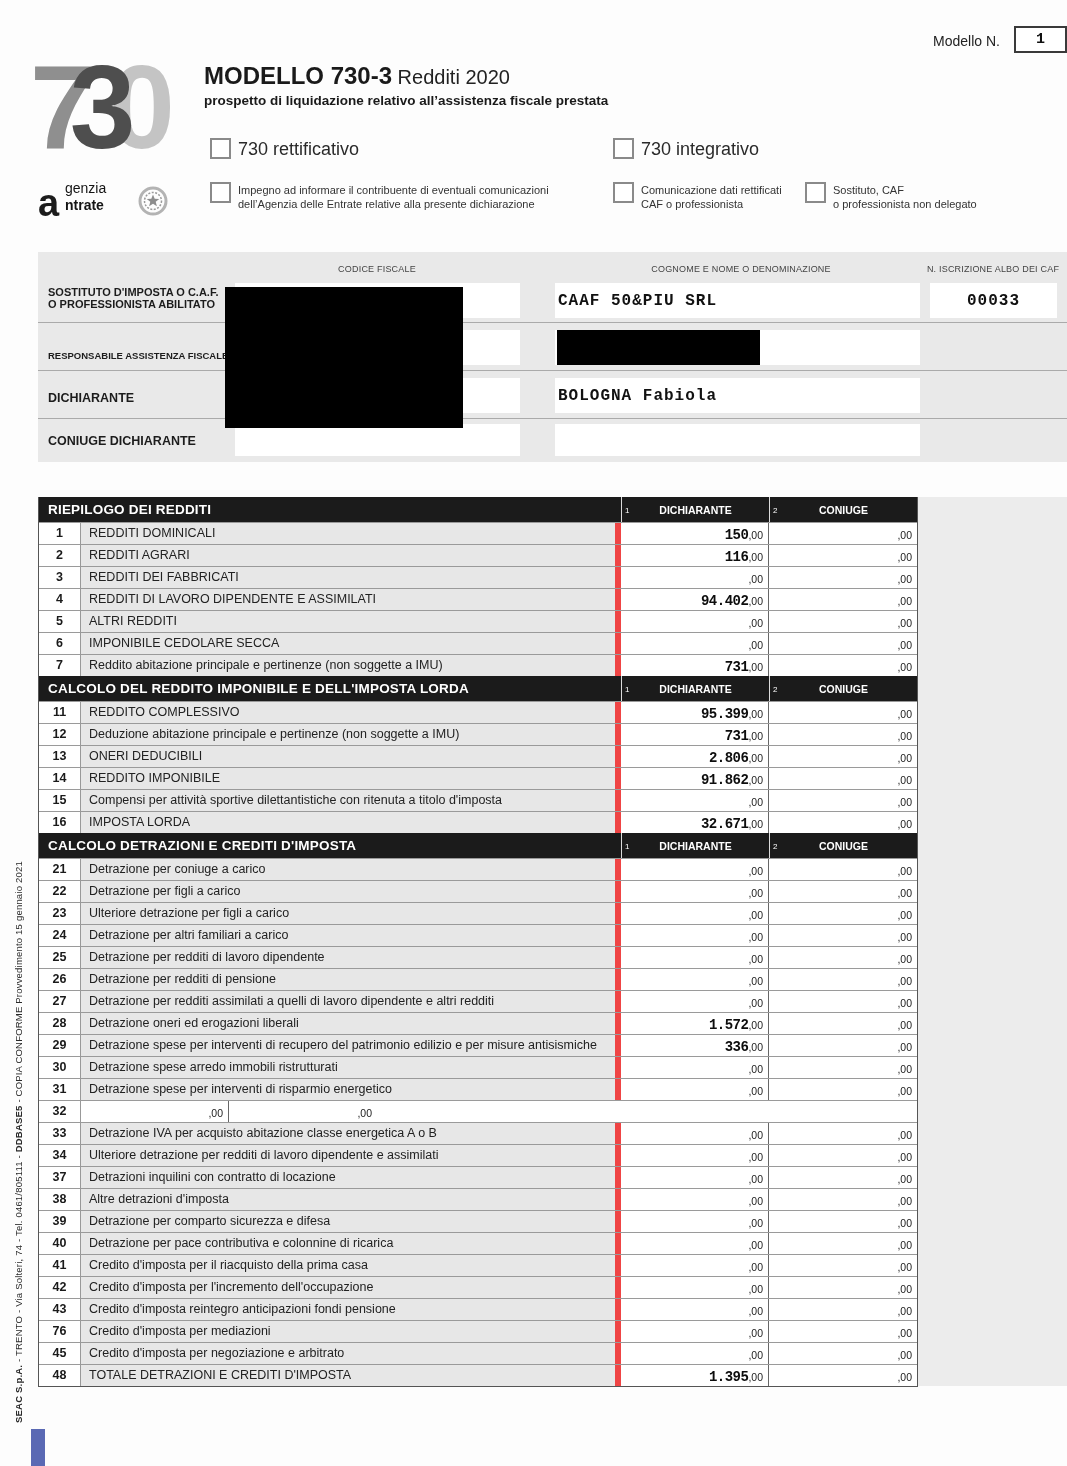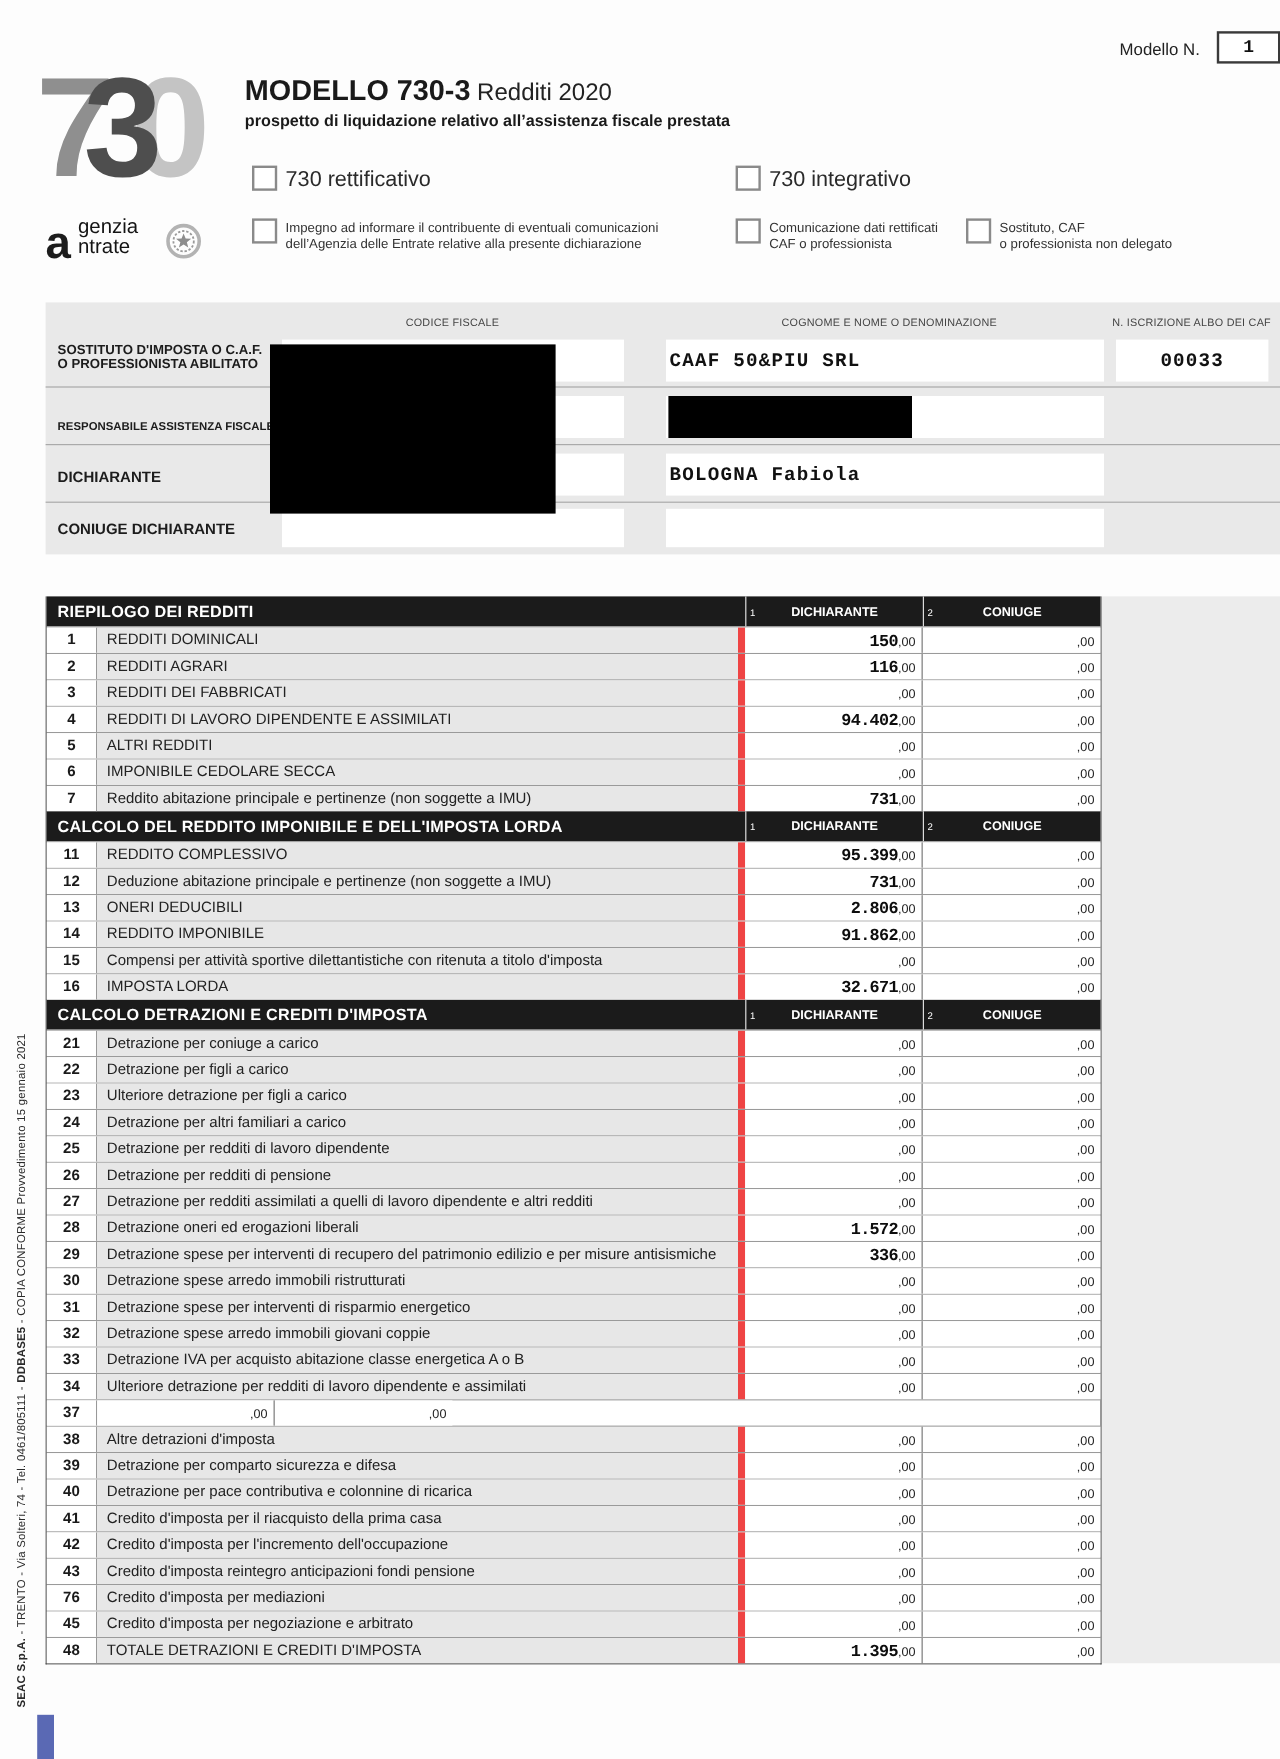--- a/index.html
+++ b/index.html
@@ -16,22 +16,22 @@
   
   .logo730 { position:absolute; left:30px; top:48px; width:170px; height:125px;
              font-weight:800; font-size:118px; line-height:118px; letter-spacing:-26px; }
   .logo730 .d7 { color:#8f8f8f; position:relative; z-index:1; }
   .logo730 .d3 { color:#4e4e4e; position:relative; z-index:3; }
   .logo730 .d0 { color:#c4c4c4; position:relative; z-index:2; }
 
   
   .agenzia { position:absolute; left:38px; top:180px; width:100px; }
   .agenzia .aglyph { position:absolute; left:0; top:2px; font-size:38px; font-weight:800; color:#1c1c1c; }
-  .agenzia .atext { margin-left:27px; font-size:17px; line-height:17px; color:#141414; }
-  .agenzia .atext .l2 { font-weight:400; }
+  .agenzia .atext { margin-left:27px; font-size:14px; line-height:17px; color:#141414; }
+  .agenzia .atext .l2 { font-weight:700; }
   .emblem { position:absolute; left:136px; top:182px; }
 
   
   .title-line { position:absolute; left:204px; top:62px; white-space:nowrap; }
   .title-line .t1 { font-size:24px; font-weight:800; color:#1a1a1a; }
   .title-line .t2 { font-size:20px; color:#222; }
   .subtitle { position:absolute; left:204px; top:93px; font-size:13.5px; font-weight:700; color:#1a1a1a; }
 
   
   .cb { position:absolute; width:21px; height:21px; background:#fff; border:2px solid #8a8a8a; }
@@ -319,38 +319,38 @@
         <div class="tval"><b></b><span>,00</span></div>
       </div>
       <div class="trow">
         <div class="tnum">31</div>
         <div class="tlabel">Detrazione spese per interventi di risparmio energetico</div>
         <div class="tval first"><b></b><span>,00</span></div>
         <div class="tval"><b></b><span>,00</span></div>
       </div>
       <div class="trow">
         <div class="tnum">32</div>
-        <div class="tlabel">Detrazione spese arredo immobili giovani coppie</div>
         <div class="tval first"><b></b><span>,00</span></div>
         <div class="tval"><b></b><span>,00</span></div>
       </div>
       <div class="trow">
         <div class="tnum">33</div>
         <div class="tlabel">Detrazione IVA per acquisto abitazione classe energetica A o B</div>
         <div class="tval first"><b></b><span>,00</span></div>
         <div class="tval"><b></b><span>,00</span></div>
       </div>
       <div class="trow">
         <div class="tnum">34</div>
         <div class="tlabel">Ulteriore detrazione per redditi di lavoro dipendente e assimilati</div>
         <div class="tval first"><b></b><span>,00</span></div>
         <div class="tval"><b></b><span>,00</span></div>
       </div>
       <div class="trow">
         <div class="tnum">37</div>
+        <div class="tlabel">Detrazioni inquilini con contratto di locazione</div>
         <div class="tval first"><b></b><span>,00</span></div>
         <div class="tval"><b></b><span>,00</span></div>
       </div>
       <div class="trow">
         <div class="tnum">38</div>
         <div class="tlabel">Altre detrazioni d'imposta</div>
         <div class="tval first"><b></b><span>,00</span></div>
         <div class="tval"><b></b><span>,00</span></div>
       </div>
       <div class="trow">

